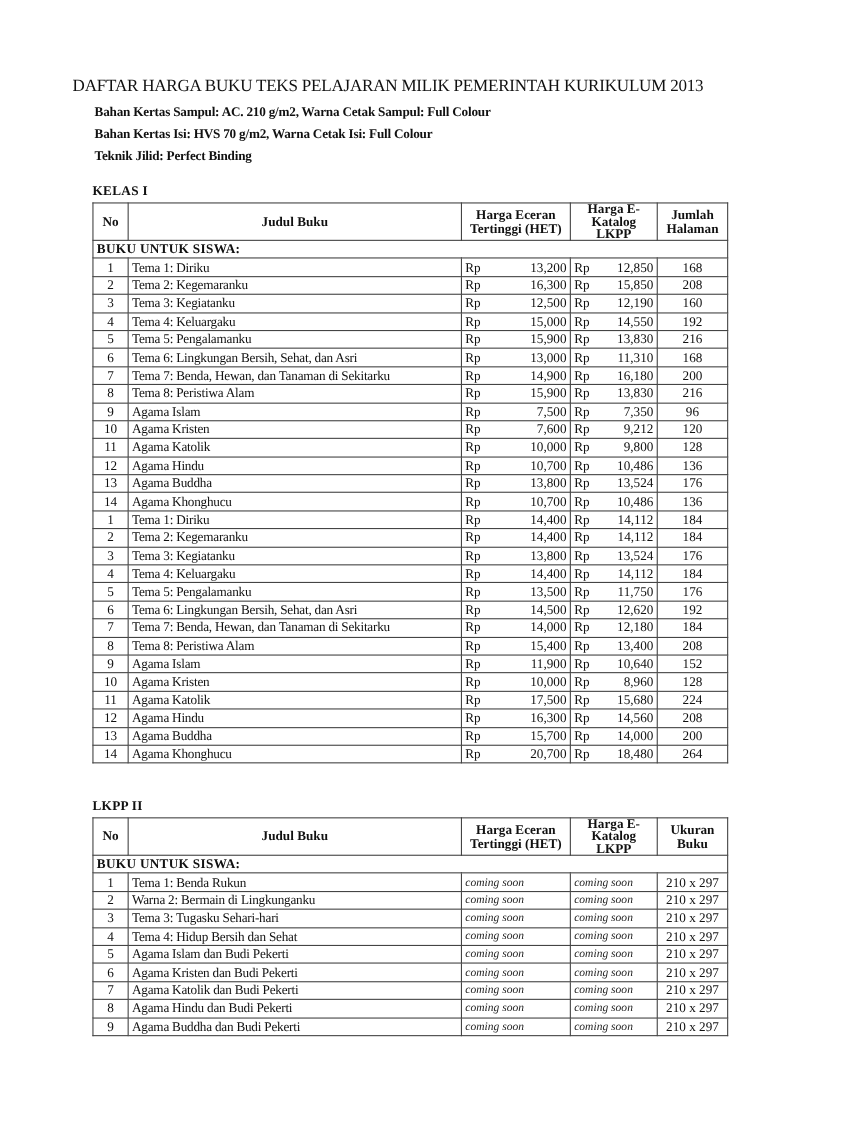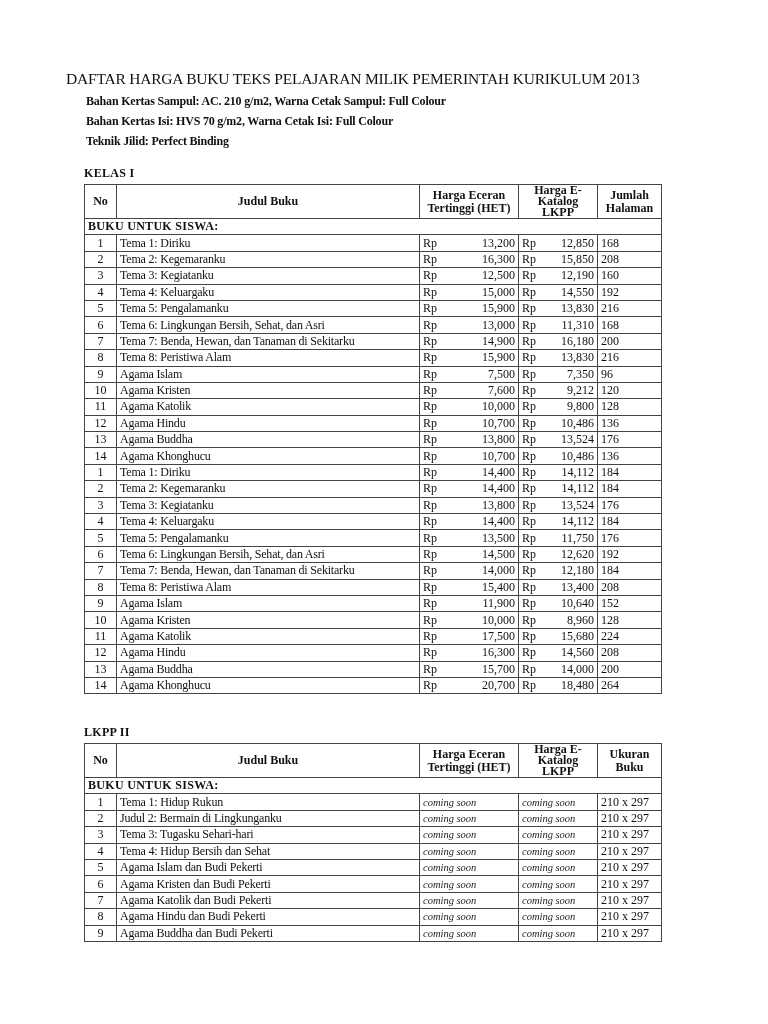--- a/index.html
+++ b/index.html
@@ -13,21 +13,21 @@
                 font-size:12px; border:1.5px solid #333; }
   table.price td, table.price th { border:1px solid #444; padding:0 3px; height:15.4px; line-height:15px;
                 white-space:nowrap; overflow:hidden; }
   table.price th { font-weight:bold; font-size:12px; line-height:13px; height:32px; text-align:center; vertical-align:middle; }
   table.price th.tight { line-height:11px; }
   col.c-no { width:32px; } col.c-title { width:303px; } col.c-het { width:99px; } col.c-ek { width:79px; } col.c-last { width:64px; }
   td.no { text-align:center; }
   td.ttl { letter-spacing:-0.2px; }
   td.sec { text-align:left; font-weight:bold; height:15px; letter-spacing:0.3px; }
   .rp { float:left; } .amt { float:right; }
-  td.last { text-align:left; }
+  td.last { text-align:center; }
   td.soon { font-family:Liberation Serif, serif; font-style:italic; font-size:10.5px; color:#222; }
 </style>
 </head>
 <body>
 
 <div class="title">DAFTAR HARGA BUKU TEKS PELAJARAN MILIK PEMERINTAH KURIKULUM 2013</div>
 <div class="spec" style="top:94px">Bahan Kertas Sampul: AC. 210 g/m2, Warna Cetak Sampul: Full Colour</div>
 <div class="spec" style="top:114px">Bahan Kertas Isi: HVS 70 g/m2, Warna Cetak Isi: Full Colour</div>
 <div class="spec" style="top:134px">Teknik Jilid: Perfect Binding</div>
 
@@ -437,28 +437,28 @@
       <th class="tight" style="white-space:normal">Harga E-Katalog LKPP</th>
       <th style="white-space:normal">Ukuran Buku</th>
     </tr>
   </thead>
   <tbody id="k2-body">
       <tr>
         <td class="sec" colspan="5">BUKU UNTUK SISWA:</td>
       </tr>
       <tr>
         <td class="no">1</td>
-        <td class="ttl">Tema 1: Hidup Rukun</td>
+        <td class="ttl">Tema 1: Benda Rukun</td>
         <td class="soon">coming soon</td>
         <td class="soon">coming soon</td>
         <td class="last">210 x 297</td>
       </tr>
       <tr>
         <td class="no">2</td>
-        <td class="ttl">Judul 2: Bermain di Lingkunganku</td>
+        <td class="ttl">Warna 2: Bermain di Lingkunganku</td>
         <td class="soon">coming soon</td>
         <td class="soon">coming soon</td>
         <td class="last">210 x 297</td>
       </tr>
       <tr>
         <td class="no">3</td>
         <td class="ttl">Tema 3: Tugasku Sehari-hari</td>
         <td class="soon">coming soon</td>
         <td class="soon">coming soon</td>
         <td class="last">210 x 297</td>

